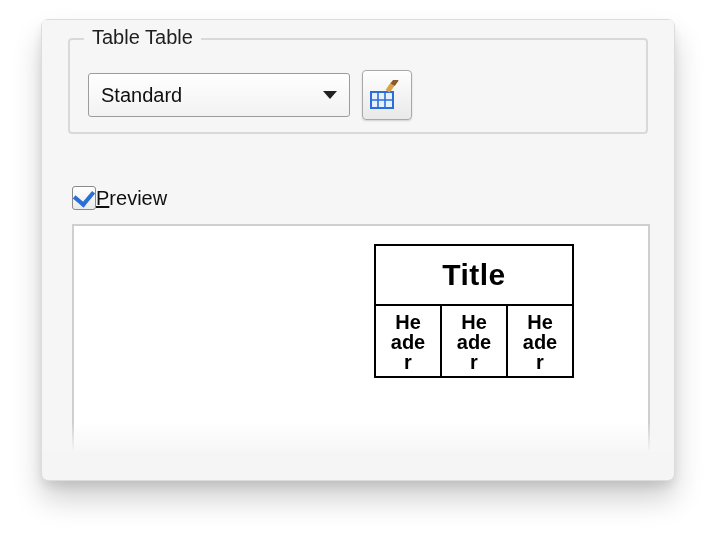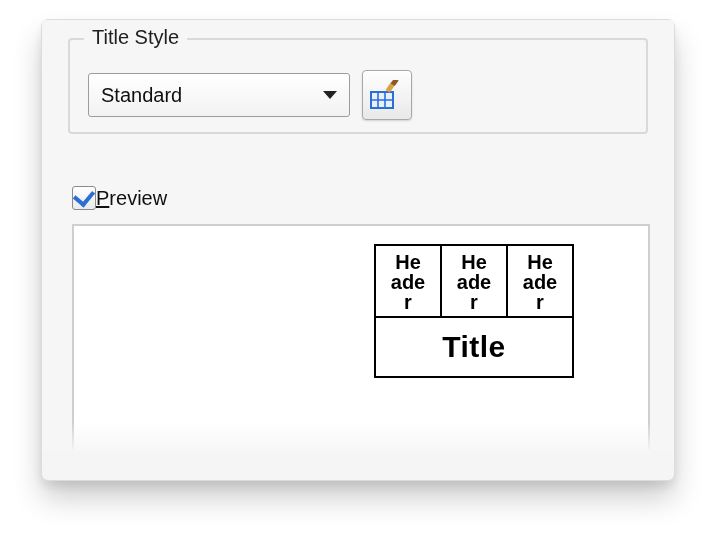--- a/index.html
+++ b/index.html
@@ -199,21 +199,21 @@
 </style>
 </head>
 <body>
 
 <div class="canvas">
   <div class="panel-shadow"></div>
 
   <div class="panel">
 
     <div class="group">
-      <div class="group-label">Title Style</div>
+      <div class="group-label">Table Table</div>
 
       <div class="row">
         <div class="dropdown">
           <span class="value">Standard</span>
           <span class="arrow"></span>
         </div>
 
         <div class="icon-btn" title="AutoFormat Table">
           <svg width="34" height="30" viewBox="0 0 34 30">
 
@@ -232,26 +232,26 @@
     <div class="preview-row">
       <div class="chk"></div>
       <label class="preview-label"><span class="u">P</span><span>review</span></label>
     </div>
 
     <div class="preview-box">
       <div class="sample-wrap">
         <table class="sample-table">
           <tbody>
               <tr>
+            <th class="title-cell" colspan="3">Title</th>
+          </tr>
+          <tr>
             <td class="hdr-cell"><span>He</span><br><span>ade</span><br><span>r</span></td>
             <td class="hdr-cell"><span>He</span><br><span>ade</span><br><span>r</span></td>
             <td class="hdr-cell"><span>He</span><br><span>ade</span><br><span>r</span></td>
-          </tr>
-          <tr>
-            <th class="title-cell" colspan="3">Title</th>
           </tr>
         </tbody>
           </table>
       </div>
     </div>
 
     <div class="fade"></div>
   </div>
 </div>
 

